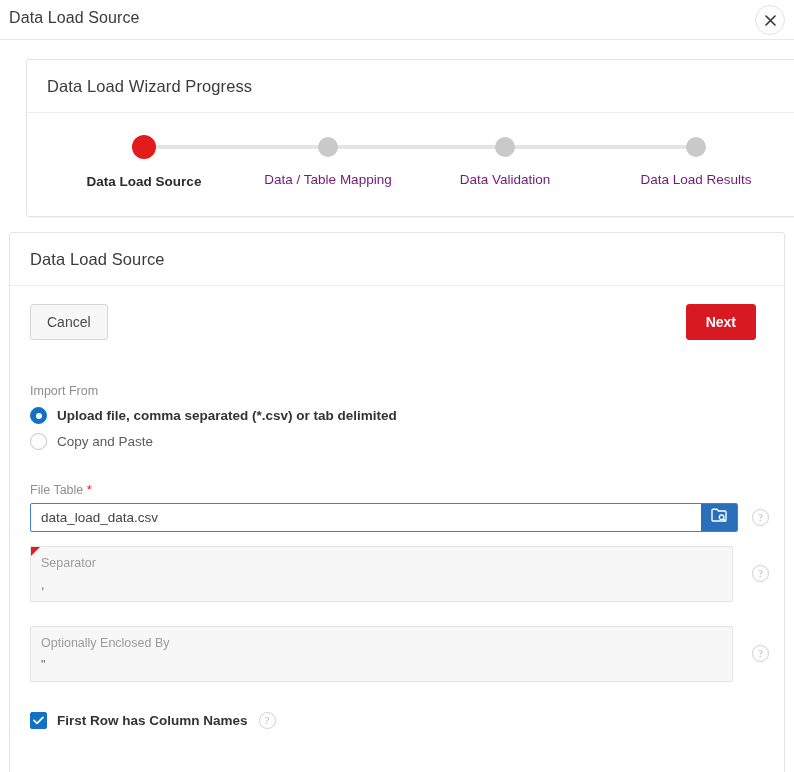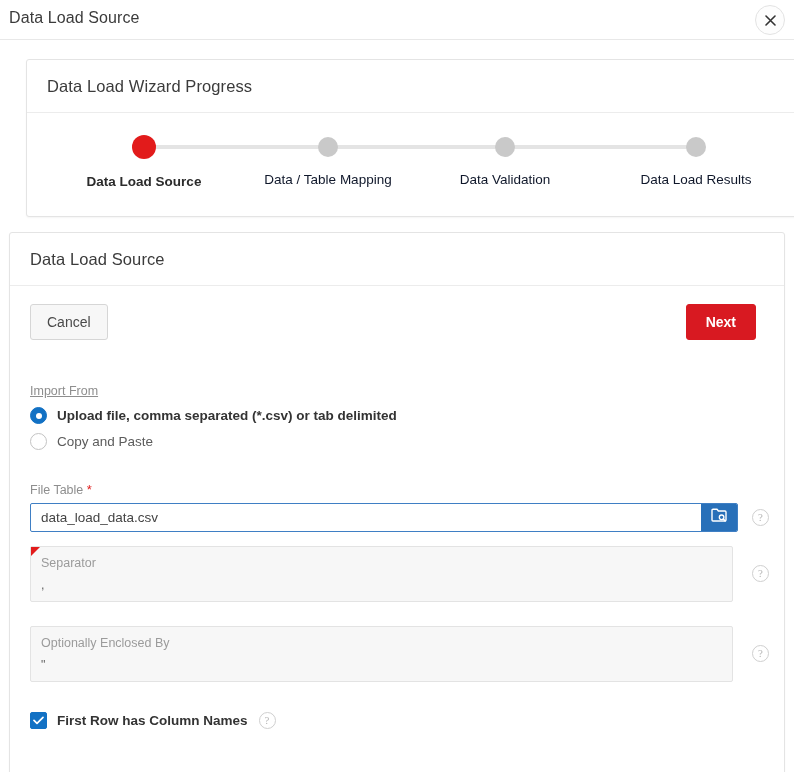--- a/index.html
+++ b/index.html
@@ -98,21 +98,21 @@
   }
   .wizard-step.current .step-dot {
     width: 24px;
     height: 24px;
     margin-top: 22px;
     background: #e21b1b;
   }
   .step-label {
     margin-top: 15px;
     font-size: 13.5px;
-    color: #0f172a;
+    color: #701a75;
     white-space: nowrap;
   }
   .wizard-step.current .step-label {
     color: #2b2b2b;
     font-weight: bold;
   }
 
   
   #form-card {
     position: absolute;
@@ -163,21 +163,20 @@
     cursor: pointer;
     font-family: inherit;
   }
 
   
   .field-group { margin-top: 28px; }
   .group-label {
     font-size: 12.5px;
     color: #8e8e8e;
     margin-bottom: 9px;
-    text-decoration: underline;
   }
   .radio-row {
     display: flex;
     align-items: center;
     margin-bottom: 9px;
     cursor: pointer;
   }
   .radio-mark {
     width: 17px;
     height: 17px;

